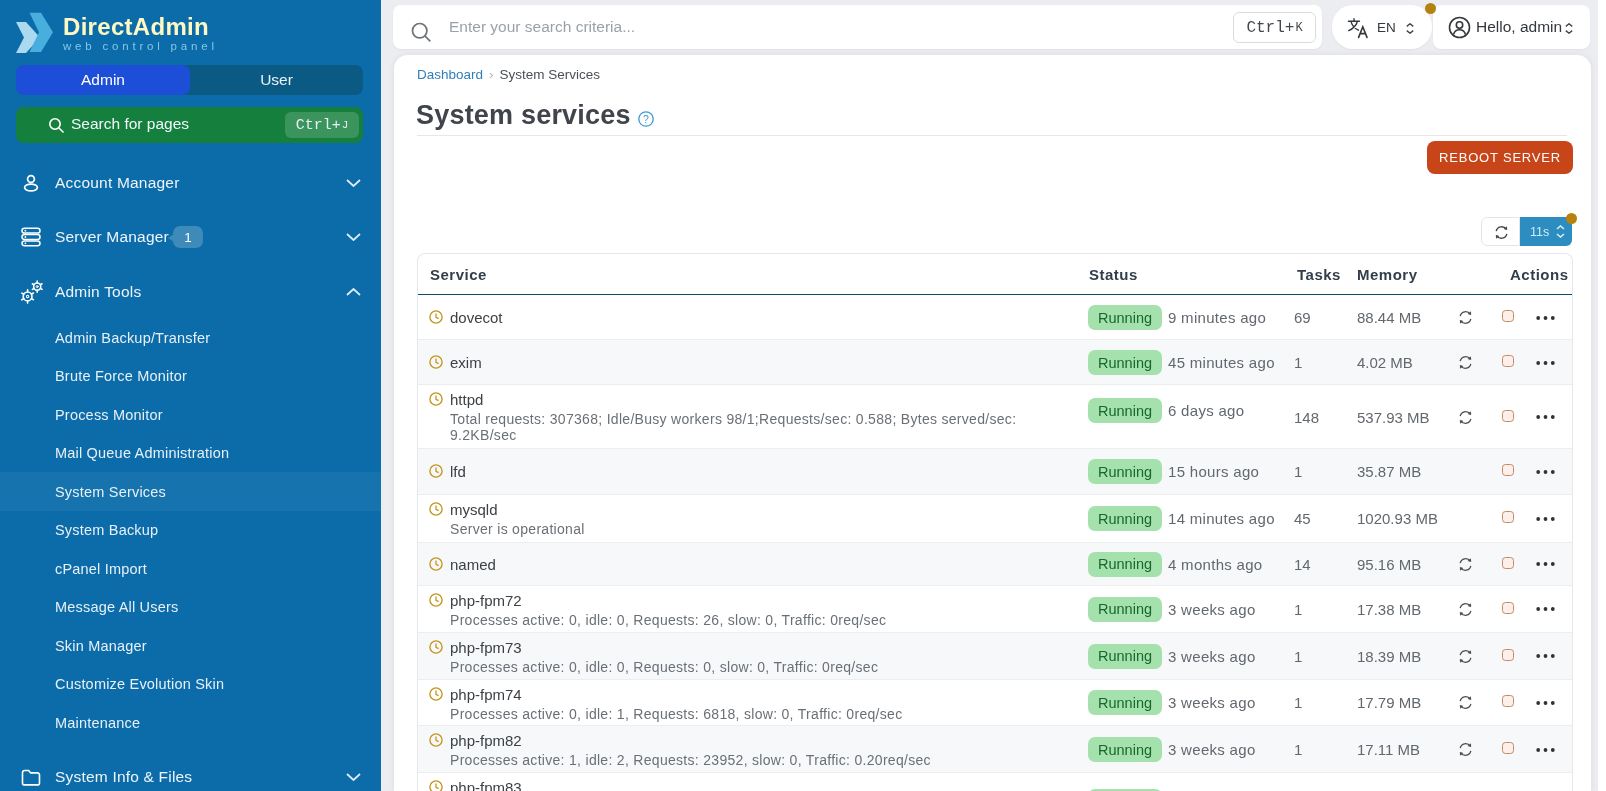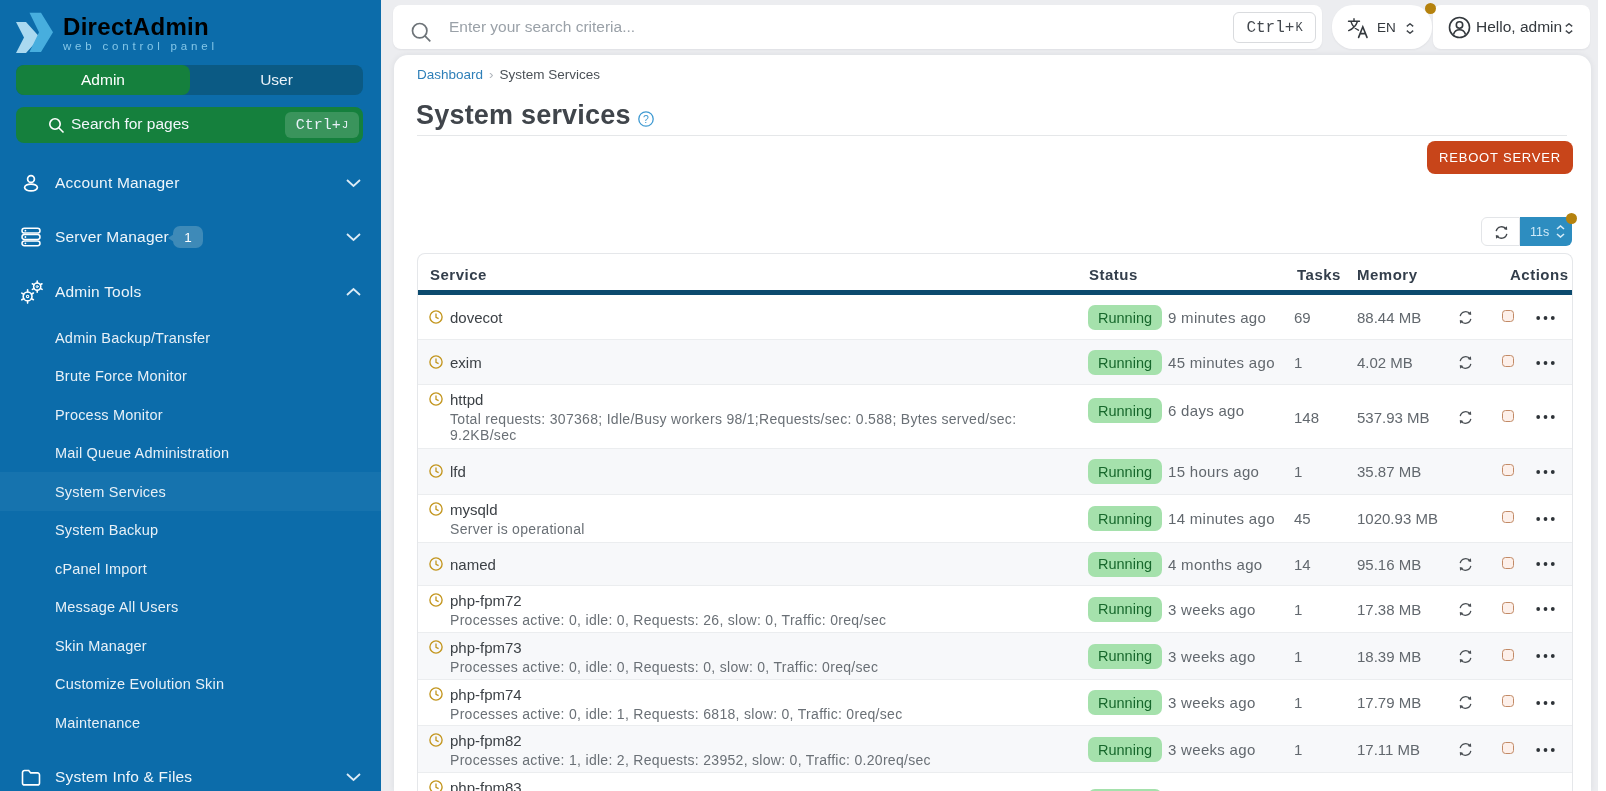--- a/index.html
+++ b/index.html
@@ -4,24 +4,24 @@
 <style>
 * { margin:0; padding:0; box-sizing:border-box; }
 html,body { width:1606px; height:791px; overflow:hidden; }
 body { font-family:"Liberation Sans", sans-serif; background:#ecedf0; position:relative; }
 .abs { position:absolute; }
 
 
 #sidebar { position:absolute; left:0; top:0; width:381px; height:791px; background:#0c6caa; color:#eef5fa; }
 #logo { position:absolute; left:16px; top:11px; width:38px; height:42px; }
 #logo-text { position:absolute; left:63px; top:13px; }
-#logo-text .l1 { font-size:24px; font-weight:bold; color:#000000; letter-spacing:0.3px; }
+#logo-text .l1 { font-size:24px; font-weight:bold; color:#fef9c3; letter-spacing:0.3px; }
 #logo-text .l2 { font-size:11.5px; color:#84c7e8; letter-spacing:3.8px; margin-top:-1px; }
 #tabs { position:absolute; left:16px; top:65px; width:347px; height:30px; background:#0b5a84; border-radius:8px; }
-#tab-admin { position:absolute; left:0; top:0; width:174px; height:30px; background:#15803d; border-radius:8px; color:#fff; font-size:15.5px; display:flex; align-items:center; justify-content:center; }
+#tab-admin { position:absolute; left:0; top:0; width:174px; height:30px; background:#1d4ed8; border-radius:8px; color:#fff; font-size:15.5px; display:flex; align-items:center; justify-content:center; }
 #tab-user { position:absolute; right:0; top:0; width:173px; height:30px; color:#e9f2f8; font-size:15.5px; display:flex; align-items:center; justify-content:center; }
 #sidesearch { position:absolute; left:16px; top:107px; width:347px; height:36px; background:#15803d; border-radius:8px; }
 #sidesearch .ph { position:absolute; left:55px; top:8px; font-size:15.5px; color:#f2f7fb; }
 #kbd-j { position:absolute; right:4px; top:5px; width:74px; height:26px; background:rgba(255,255,255,0.16); border-radius:6px; color:#e8f1f8; font-family:"Liberation Mono",monospace; display:flex; align-items:center; justify-content:center; font-size:15px; }
 #kbd-j .small { font-size:11px; margin-left:1px; }
 
 .mitem { position:absolute; left:0; width:381px; height:40px; }
 .mitem .icon { position:absolute; left:20px; top:50%; transform:translateY(-50%); }
 .mitem .txt { position:absolute; left:55px; top:50%; transform:translateY(-50%); font-size:15.5px; color:#eef5fa; letter-spacing:0.2px; }
 .mitem .chev { position:absolute; right:20px; top:50%; transform:translateY(-50%); }
@@ -55,21 +55,21 @@
 #reboot { position:absolute; left:1033px; top:86px; width:146px; height:33px; background:#c8451a; border-radius:8px; color:#fff; font-size:13px; letter-spacing:0.8px; display:flex; align-items:center; justify-content:center; }
 #refr-group { position:absolute; left:1087px; top:162px; height:29px; }
 #refr-white { position:absolute; left:0; top:0; width:39px; height:29px; background:#fff; border:1px solid #e3e5e8; border-radius:6px 0 0 6px; }
 #refr-blue { position:absolute; left:39px; top:0; width:52px; height:29px; background:#2d8dc0; border-radius:0 6px 6px 0; color:#cfeaf8; }
 #refr-blue .txt { position:absolute; left:10px; top:8px; font-size:12.5px; }
 
 
 #tbl { position:absolute; left:23px; top:198px; width:1156px; height:538px; border:1px solid #e5e7ea; border-radius:8px 8px 0 0; border-bottom:none; }
 .trow { position:absolute; left:0; width:1154px; border-bottom:1px solid #ebedef; }
 .trow.alt { background:#f7f8fa; }
-#thead { position:absolute; left:0; top:0; width:1154px; height:41px; border-bottom:5px solid #0c4a6e; font-weight:bold; font-size:15px; color:#333e4b; letter-spacing:0.5px; }
+#thead { position:absolute; left:0; top:0; width:1154px; height:41px; border-bottom:1px solid #0c4a6e; font-weight:bold; font-size:15px; color:#333e4b; letter-spacing:0.5px; }
 #thead .c { position:absolute; top:12px; }
 .svc-name { position:absolute; left:32px; font-family:Liberation Sans, sans-serif; font-size:15px; color:#3c4146; }
 .svc-sub { position:absolute; left:32px; font-size:14px; color:#6a7076; letter-spacing:0.3px; }
 .clock { position:absolute; left:11px; }
 .pill { position:absolute; left:670px; height:25px; background:#a5e1ac; border-radius:7px; color:#17682c; font-size:14.5px; padding:0 10px; display:flex; align-items:center; }
 .ago { position:absolute; left:750px; font-size:15px; color:#62686e; letter-spacing:0.3px; }
 .tasks { position:absolute; left:876px; font-size:15px; color:#62686e; }
 .mem { position:absolute; left:939px; font-size:15px; color:#62686e; }
 .act-re { position:absolute; left:1040px; }
 .act-st { position:absolute; left:1084px; }

